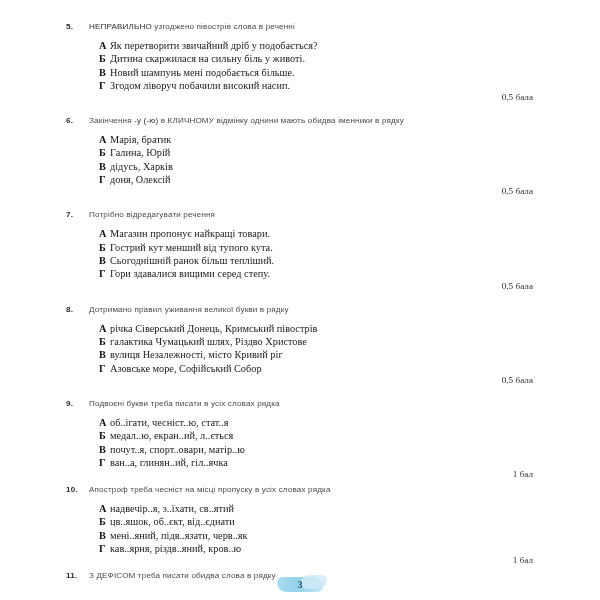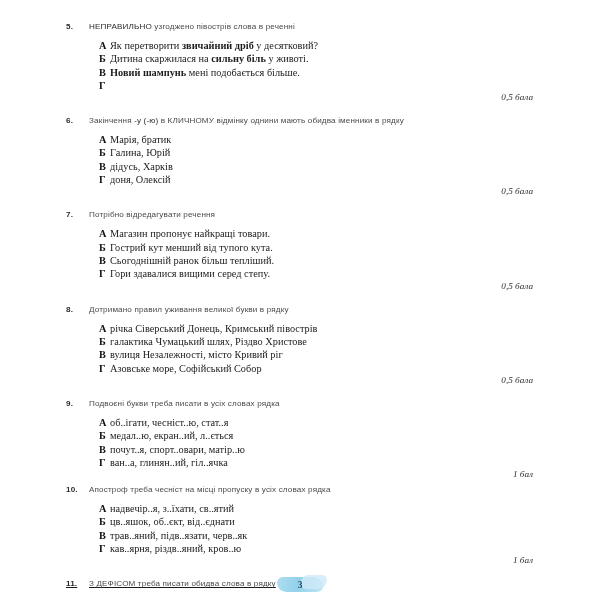--- a/index.html
+++ b/index.html
@@ -69,26 +69,25 @@
     flex: 0 0 11px;
     width: 11px;
     font-weight: 700;
     font-size: 10.3px;
     color: #121212;
   }
   .opt-text {
     font-weight: 400;
   }
   .opt-text b {
-    font-weight: 700;
+    font-weight: 400;
   }
   .score {
     text-align: right;
     font-family: "Liberation Serif", "DejaVu Serif", serif;
-    font-style: italic;
     font-size: 9.2px;
     color: #2b2b2b;
     padding-right: 1px;
   }
   .pager {
     position: absolute;
     left: 0;
     right: 0;
     bottom: 8px;
     display: flex;
@@ -135,32 +134,33 @@
 <div class="page">
   <div id="questions-root">
       <div class="question">
         <div class="q-head">
           <span class="q-num">5.</span>
           <span class="q-text"><b>НЕПРАВИЛЬНО</b><span> узгоджено півострів слова в реченні</span></span>
         </div>
         <ul class="options">
           <li class="option">
             <span class="opt-letter">А</span>
-            <span class="opt-text"><span>Як перетворити </span><b>звичайний дріб</b><span> у десятковий?</span></span>
+            <span class="opt-text"><span>Як перетворити </span><b>звичайний дріб</b><span> у подобається?</span></span>
           </li>
           <li class="option">
             <span class="opt-letter">Б</span>
             <span class="opt-text"><span>Дитина скаржилася на </span><b>сильну біль</b><span> у животі.</span></span>
           </li>
           <li class="option">
             <span class="opt-letter">В</span>
             <span class="opt-text"><b>Новий шампунь</b><span> мені подобається більше.</span></span>
           </li>
           <li class="option">
             <span class="opt-letter">Г</span>
+            <span class="opt-text"><span>Згодом ліворуч побачили </span><b>високий насип.</b></span>
           </li>
         </ul>
         <div class="score">0,5 бала</div>
       </div>
       <div class="question" style="margin-top: 14px;">
         <div class="q-head">
           <span class="q-num">6.</span>
           <span class="q-text"><span>Закінчення </span><b>-у (-ю)</b><span> в КЛИЧНОМУ відмінку однини мають обидва іменники в рядку</span></span>
         </div>
         <ul class="options">
@@ -267,30 +267,30 @@
           <li class="option">
             <span class="opt-letter">А</span>
             <span class="opt-text"><span>надвечір..я, з..їхати, св..ятий</span></span>
           </li>
           <li class="option">
             <span class="opt-letter">Б</span>
             <span class="opt-text"><span>цв..яшок, об..єкт, від..єднати</span></span>
           </li>
           <li class="option">
             <span class="opt-letter">В</span>
-            <span class="opt-text"><span>трав..яний, підв..язати, черв..як</span></span>
+            <span class="opt-text"><span>мені..яний, підв..язати, черв..як</span></span>
           </li>
           <li class="option">
             <span class="opt-letter">Г</span>
             <span class="opt-text"><span>кав..ярня, різдв..яний, кров..ю</span></span>
           </li>
         </ul>
         <div class="score">1 бал</div>
       </div>
-      <div class="question" style="margin-top: 14px; text-decoration: underline;">
+      <div class="question" style="margin-top: 6px;">
         <div class="q-head">
           <span class="q-num">11.</span>
           <span class="q-text"><span>З ДЕФІСОМ треба писати обидва слова в рядку</span></span>
         </div>
       </div>
     </div>
 
   <div class="pager">
     <div class="page-badge">
       <div class="blob"></div>

